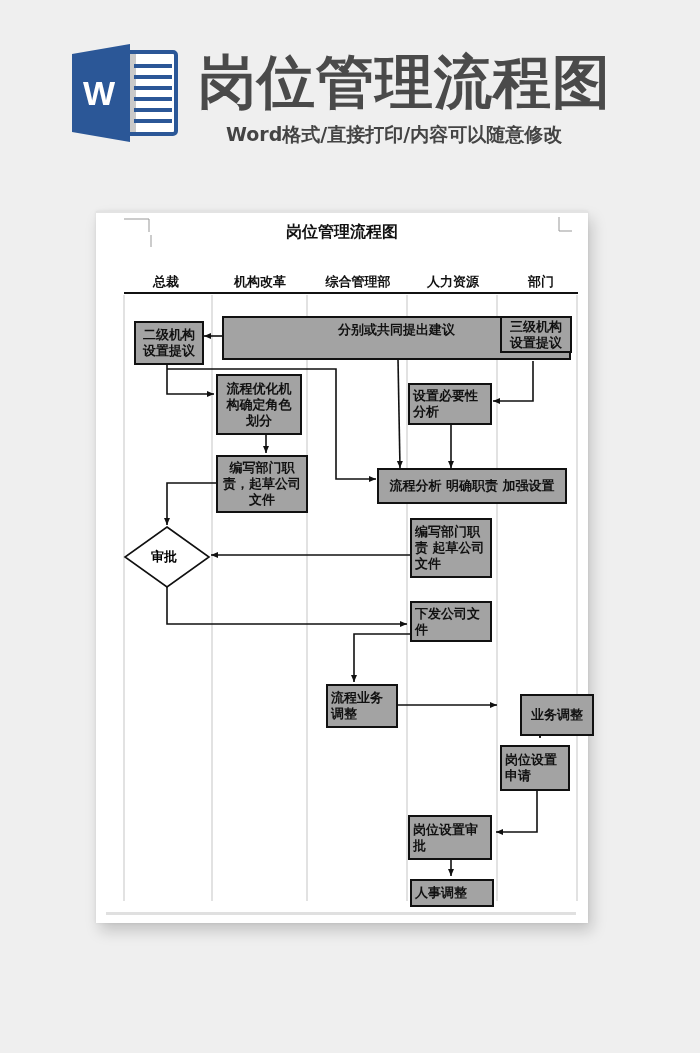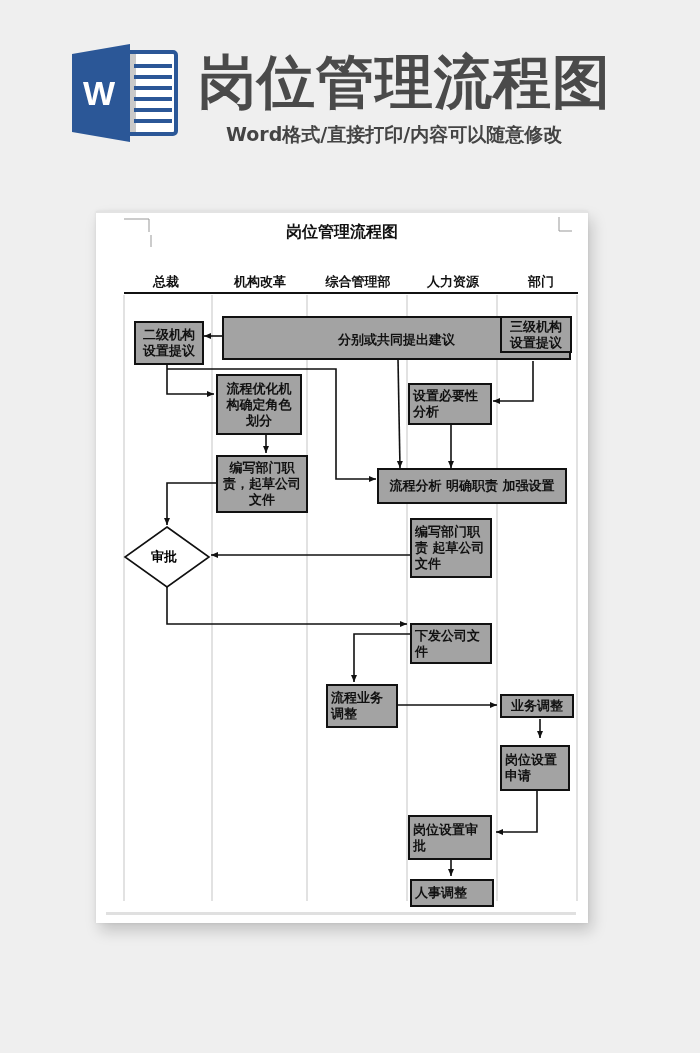--- a/index.html
+++ b/index.html
@@ -132,30 +132,30 @@
   </svg>
 
   <div class="doc-title">岗位管理流程图</div>
 
   <div class="lane-head" style="left:40px;width:60px;">总裁</div>
   <div class="lane-head" style="left:124px;width:80px;">机构改革</div>
   <div class="lane-head" style="left:212px;width:100px;">综合管理部</div>
   <div class="lane-head" style="left:313px;width:88px;">人力资源</div>
   <div class="lane-head" style="left:410px;width:70px;">部门</div>
 
-  <div class="box" style="left:126px;top:105px;width:349px;height:44px;align-items:flex-start;padding-top:14px;">分别或共同提出建议</div>
+  <div class="box" style="left:126px;top:105px;width:349px;height:44px;align-items:flex-start;padding-top:4px;">分别或共同提出建议</div>
   <div class="box" style="left:38px;top:110px;width:70px;height:44px;">二级机构设置提议</div>
   <div class="box" style="left:404px;top:105px;width:72px;height:37px;">三级机构设置提议</div>
   <div class="box" style="left:120px;top:163px;width:86px;height:61px;">流程优化机构确定角色划分</div>
   <div class="box left" style="left:312px;top:172px;width:84px;height:42px;">设置必要性分析</div>
   <div class="box" style="left:281px;top:257px;width:190px;height:36px;">流程分析 明确职责 加强设置</div>
   <div class="box" style="left:120px;top:244px;width:92px;height:58px;">编写部门职责，起草公司文件</div>
   <div class="box left" style="left:314px;top:307px;width:82px;height:60px;">编写部门职责 起草公司文件</div>
   <div class="diamond-label" style="left:55px;top:338px;">审批</div>
-  <div class="box left" style="left:314px;top:412px;width:82px;height:41px;">下发公司文件</div>
+  <div class="box left" style="left:314px;top:390px;width:82px;height:41px;">下发公司文件</div>
   <div class="box left" style="left:230px;top:473px;width:72px;height:44px;">流程业务调整</div>
-  <div class="box" style="left:404px;top:483px;width:74px;height:24px;">业务调整</div>
+  <div class="box" style="left:424px;top:483px;width:74px;height:42px;">业务调整</div>
   <div class="box left" style="left:404px;top:534px;width:70px;height:46px;">岗位设置申请</div>
   <div class="box left" style="left:312px;top:604px;width:84px;height:45px;">岗位设置审批</div>
   <div class="box left" style="left:314px;top:668px;width:84px;height:28px;">人事调整</div>
 
   <div class="footer-bar"></div>
 </div>
 
 </body></html>

